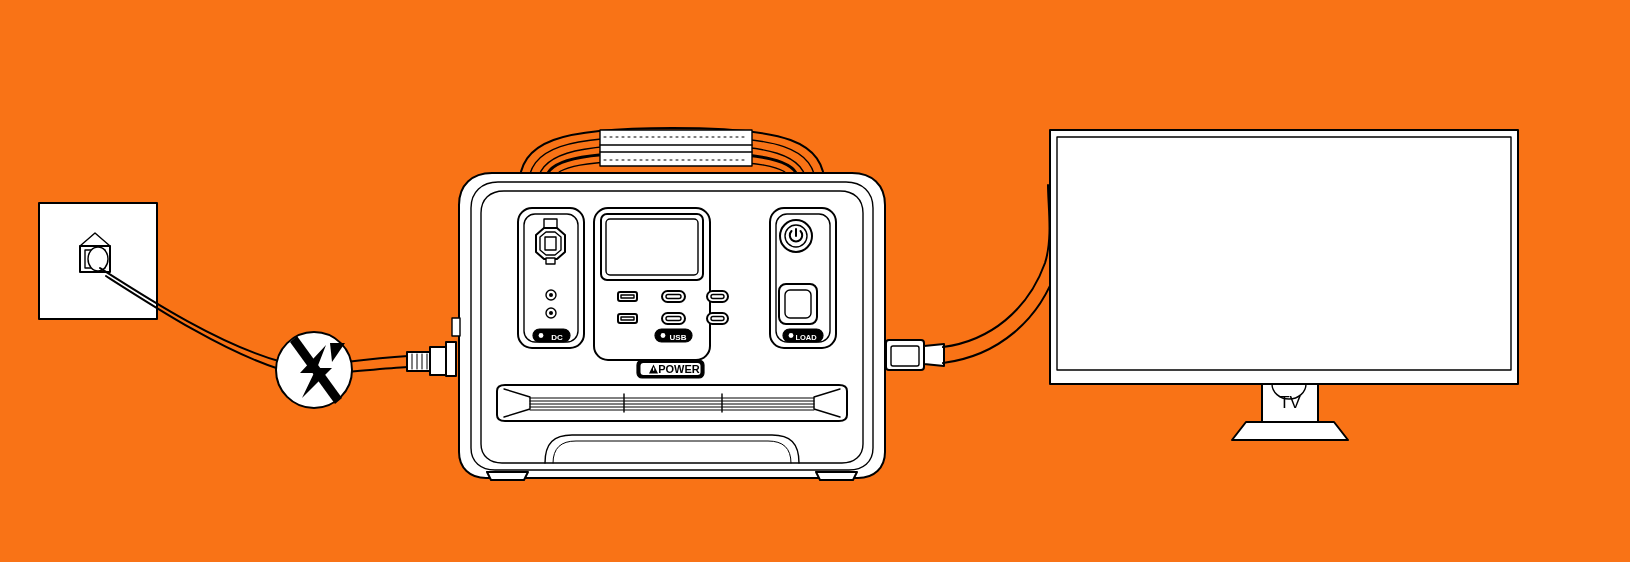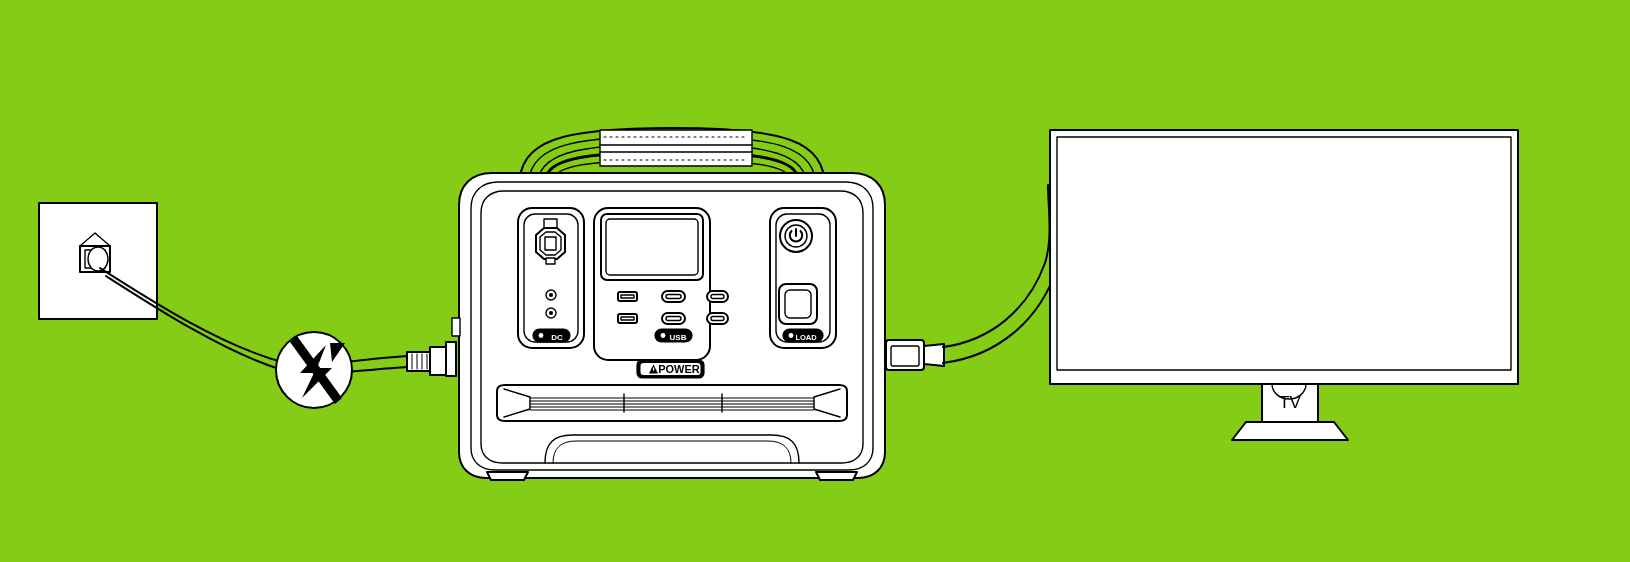--- a/index.html
+++ b/index.html
@@ -10,21 +10,21 @@
   body {
     width: 1630px;
     height: 562px;
     font-family: "Liberation Sans", sans-serif;
     overflow: hidden;
   }
   #diagram-root {
     position: relative;
     width: 1630px;
     height: 562px;
-    background: #84cc16;
+    background: #f97316;
   }
   svg.scene {
     display: block;
     width: 1630px;
     height: 562px;
   }
   .ln {
     fill: none;
     stroke: #000000;
     stroke-width: 2;

